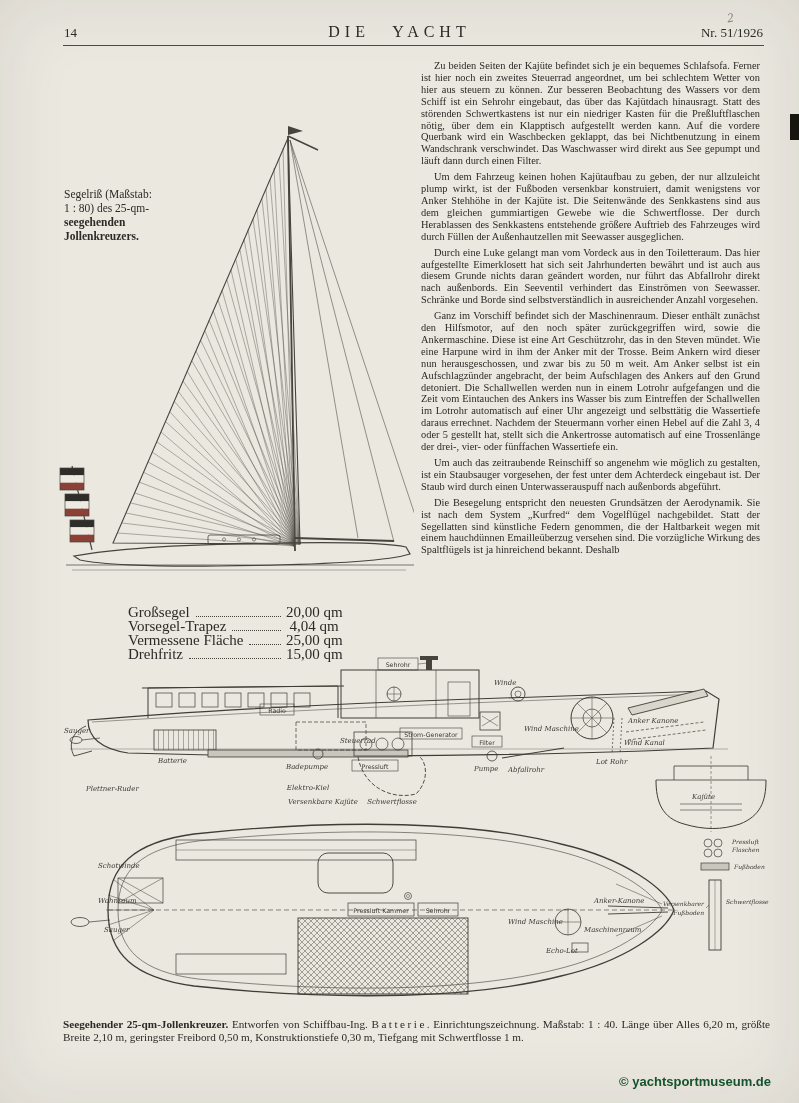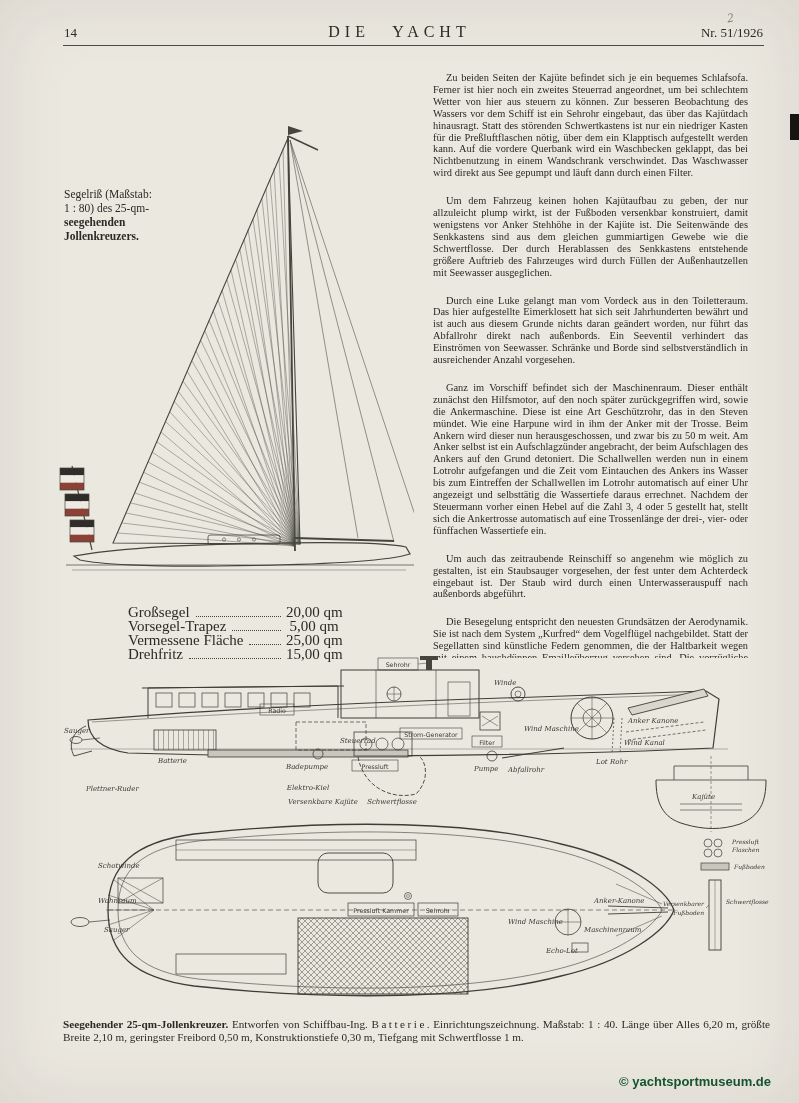--- a/index.html
+++ b/index.html
@@ -20,21 +20,21 @@
   .sail-caption{position:absolute;left:64px;top:187px;width:118px;font-size:11.5px;line-height:14px;}
   .sail-caption .b{font-weight:bold;}
   .sailplan{position:absolute;left:58px;top:118px;width:356px;height:492px;pointer-events:none;}
   .measurements{position:absolute;left:128px;top:606px;width:214px;font-size:15px;line-height:13.2px;}
   .mrow{display:flex;align-items:baseline;}
   .mrow .ml{white-space:nowrap;}
   .mrow .leader{flex:1;border-bottom:1.6px dotted #45443c;margin:0 5px 3px 6px;}
   .mrow .mv{width:56px;text-align:center;white-space:nowrap;}
   .col-right{position:absolute;left:417px;top:56px;width:347px;height:602px;overflow:hidden;
         font-size:10.4px;line-height:11.9px;text-align:justify;}
-  .col-right p{margin:16px;text-indent:13px;}
+  .col-right p{margin:4px;text-indent:13px;}
   .techdraw{position:absolute;left:56px;top:654px;width:714px;height:364px;pointer-events:none;}
   .techdraw text{font:italic 7px "DejaVu Serif",serif;fill:#3a3933;stroke:none;}
   .techdraw text.tls{font:italic 6px "DejaVu Serif",serif;}
   .techdraw text.tlb{font:6.3px "DejaVu Sans",sans-serif;font-style:normal;}
   .bottom-caption{position:absolute;left:63px;top:1018px;width:707px;font-size:11.2px;
         line-height:13.4px;text-align:justify;}
   .bottom-caption .b{font-weight:bold;}
   .bottom-caption .sp{letter-spacing:2.5px;}
   .watermark{position:absolute;right:28px;top:1074px;font-family:"Liberation Sans","DejaVu Sans",sans-serif;
         font-weight:bold;font-size:13px;color:#14532d;}
@@ -141,21 +141,21 @@
 
   <div class="measurements">
     <div class="mrow">
       <span class="ml">Großsegel</span>
       <span class="leader"></span>
       <span class="mv">20,00 qm</span>
     </div>
     <div class="mrow">
       <span class="ml">Vorsegel-Trapez</span>
       <span class="leader"></span>
-      <span class="mv">5,00 qm</span>
+      <span class="mv">4,04 qm</span>
     </div>
     <div class="mrow">
       <span class="ml">Vermessene Fläche</span>
       <span class="leader"></span>
       <span class="mv">25,00 qm</span>
     </div>
     <div class="mrow">
       <span class="ml">Drehfritz</span>
       <span class="leader"></span>
       <span class="mv">15,00 qm</span>

